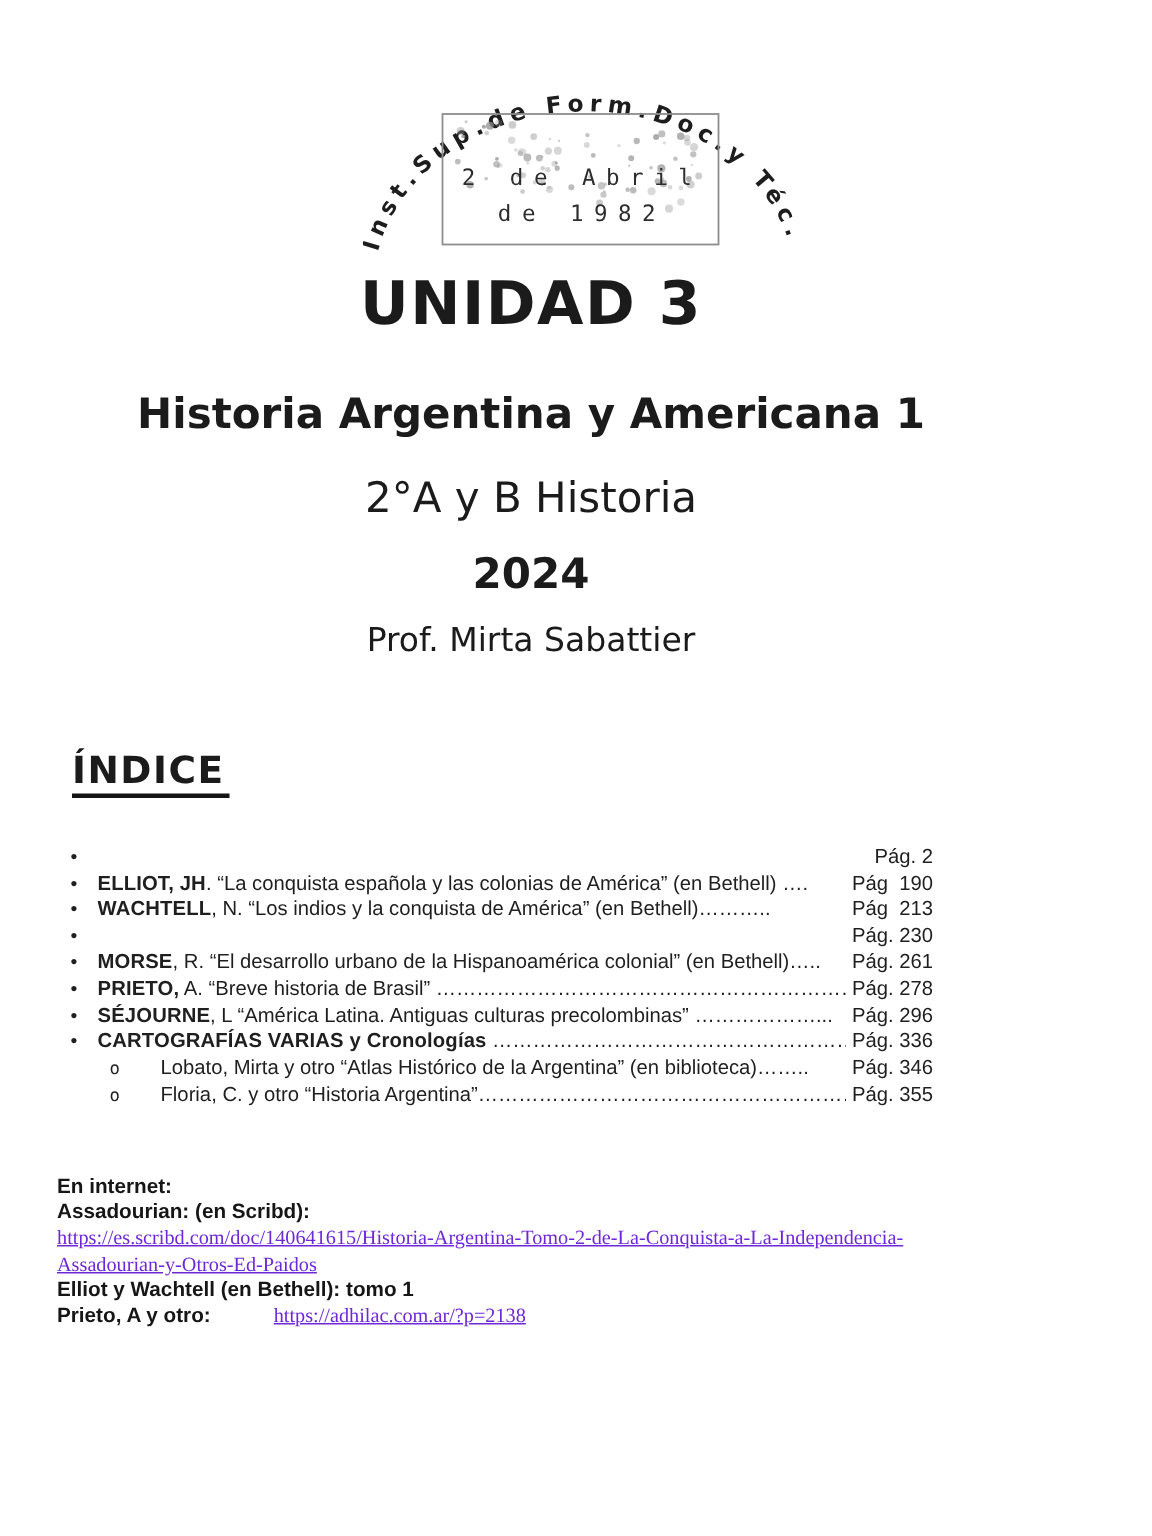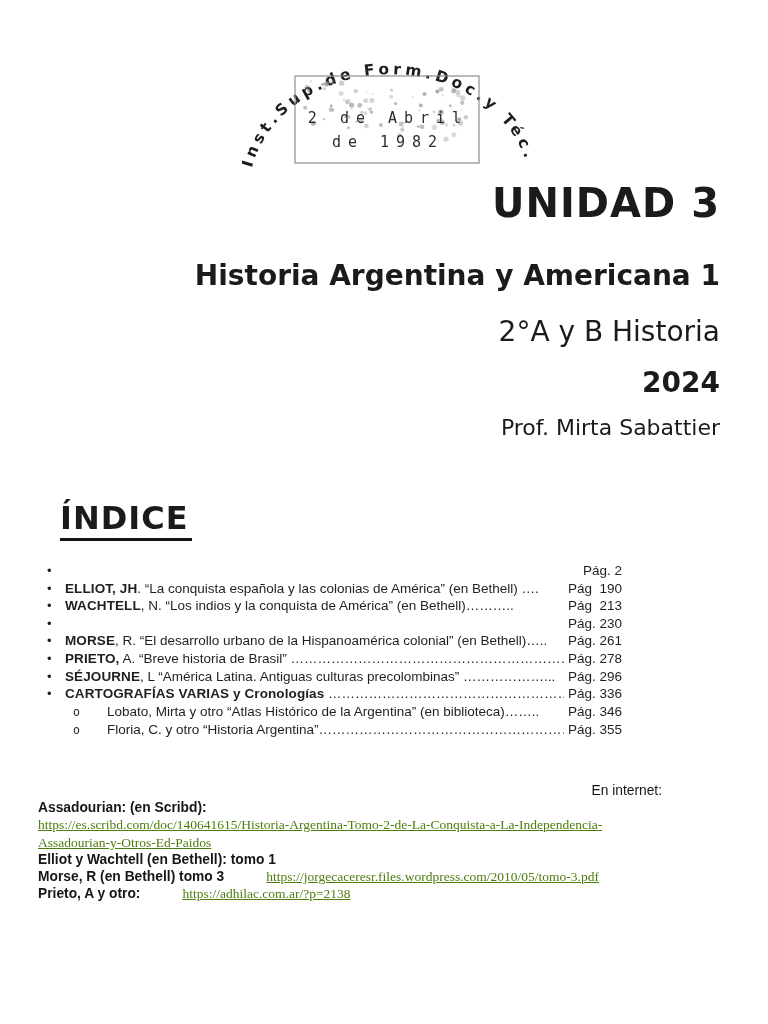--- a/index.html
+++ b/index.html
@@ -1,57 +1,57 @@
 <!DOCTYPE html>
 <html><head>
 <meta charset="utf-8">
 <style>
   html,body { margin:0; padding:0; }
   body {
     width:768px; height:1024px; background:#ffffff; position:relative;
     font-family:"Liberation Sans", sans-serif; color:#1b1b1b; overflow:hidden;
   }
   .abs { position:absolute; }
-  .centerline { left:12px; width:708px; text-align:right; }
+  .centerline { left:0; width:708px; text-align:center; }
   .comic { font-family:"DejaVu Sans", sans-serif; }
 
   
   .logo-wrap { left:242px; top:46px; width:292px; height:138px; }
   .arc-text { font-family:"DejaVu Sans", sans-serif; font-weight:bold; font-size:15.5px;
               letter-spacing:4px; fill:#1d1d1d; }
   .stamp-box { fill:none; stroke:#8d8d8d; stroke-width:1.2px; }
   .stamp-text { font-family:"DejaVu Sans Mono", monospace; font-size:15px;
                 letter-spacing:7px; fill:#2d2d2d; text-anchor:middle; }
 
   
   .h-unit    { top:180px; font-size:40px; font-weight:bold; letter-spacing:1px; }
   .h-subject { top:259px; font-size:28px; font-weight:bold; }
   .h-course  { top:315px; font-size:28px; font-weight:normal; }
   .h-year    { top:366px; font-size:28px; font-weight:bold; }
   .h-prof    { top:415px; font-size:22px; font-weight:500; }
 
-  .indice-title { left:60px; top:499px; font-size:32px; font-weight:bold;
+  .indice-title { left:48px; top:499px; font-size:25px; font-weight:bold;
                   font-family:"DejaVu Sans", sans-serif; letter-spacing:1px;
                   border-bottom:3px solid #141414; padding:0 3px 1px 0; display:inline-block; }
 
   
   .toc { left:38px; top:562px; width:584px; font-size:13.5px; line-height:17.6px; color:#1f1f1f; }
   .toc-row { display:flex; white-space:nowrap; align-items:baseline; }
   .toc-entry { overflow:hidden; flex:0 1 auto; }
   .toc-entry b { letter-spacing:0.1px; }
   .toc-page { margin-left:auto; white-space:pre; padding-left:4px; flex:0 0 auto; }
   .bullet-l1 { flex:0 0 27px; padding-left:9px; box-sizing:border-box; font-size:13px; }
   .bullet-l2 { flex:0 0 69px; padding-left:35px; box-sizing:border-box;
                font-family:"DejaVu Sans Mono", monospace; font-size:11.5px; }
 
   
   .inet { left:38px; top:782px; width:624px; font-size:13.8px; line-height:17.2px; color:#161616; }
-  .inet-head { text-align:right; font-weight:normal; }
+  .inet-head { text-align:left; font-weight:bold; }
   .inet-label { font-weight:bold; display:inline; }
-  .doc-link { font-family:"Liberation Serif", serif; font-size:13.5px; color:#4d7c0f;
+  .doc-link { font-family:"Liberation Serif", serif; font-size:13.5px; color:#6d28d9;
               text-decoration:underline; word-break:break-word; cursor:pointer; }
   .inline-row { white-space:nowrap; }
   .inline-row .doc-link { margin-left:42px; }
 </style>
 </head>
 <body>
 
 <div class="abs logo-wrap">
   <svg width="292" height="138" viewBox="0 0 292 138">
     <defs>
@@ -223,20 +223,17 @@
 
   <div>
     <div class="inet-label">Assadourian: (en Scribd):</div>
     <div><a class="doc-link">https://es.scribd.com/doc/140641615/Historia-Argentina-Tomo-2-de-La-Conquista-a-La-Independencia-Assadourian-y-Otros-Ed-Paidos</a></div>
   </div>
 
   <div>
     <div class="inet-label">Elliot y Wachtell (en Bethell): tomo 1</div>
   </div>
 
-  <div class="inline-row">
-    <span class="inet-label">Morse, R (en Bethell) tomo 3</span><a class="doc-link">https://jorgecaceresr.files.wordpress.com/2010/05/tomo-3.pdf</a>
-  </div>
 
   <div class="inline-row">
     <span class="inet-label">Prieto, A y otro:</span><a class="doc-link">https://adhilac.com.ar/?p=2138</a>
   </div>
 </div>
 
 </body></html>

